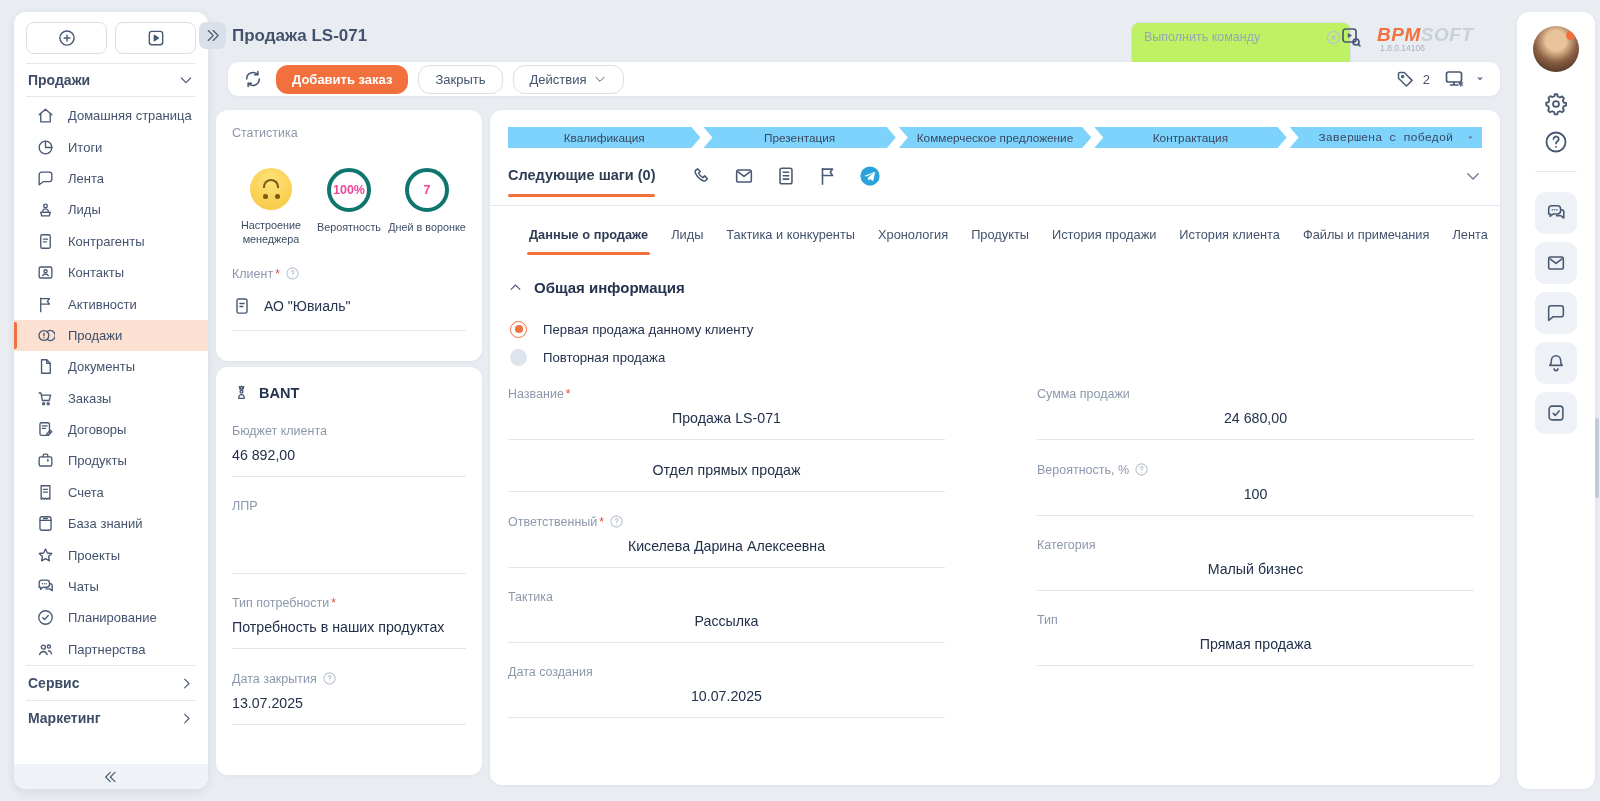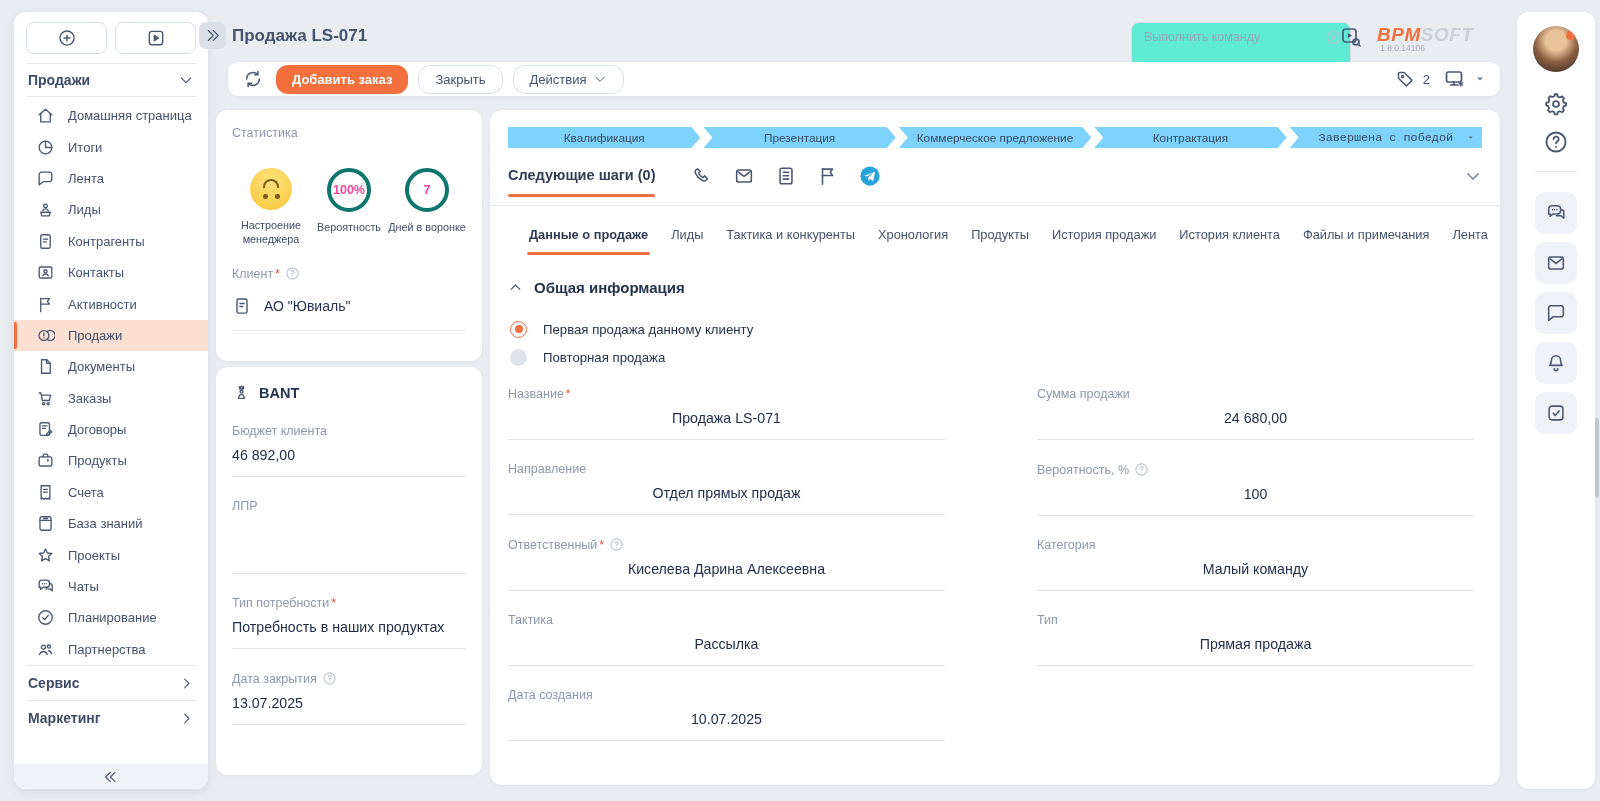--- a/index.html
+++ b/index.html
@@ -33,21 +33,21 @@
   .sb-section{display:flex;align-items:center;justify-content:space-between;padding:9px 14px;}
   .sb-section-label{font-size:14px;font-weight:700;color:#3E4C66;}
   .sb-collapse{margin-top:auto;height:25px;background:#EFF2F6;border-radius:0 0 12px 12px;
     display:flex;align-items:center;justify-content:center;cursor:pointer;}
 
   .expand-btn{position:absolute;left:199px;top:22px;width:27px;height:27px;background:#D9E0E9;
     border-radius:7px;display:flex;align-items:center;justify-content:center;cursor:pointer;z-index:5;}
 
   
   .page-title{position:absolute;left:232px;top:26px;font-size:17px;font-weight:700;color:#44536D;}
-  .command-box{position:absolute;left:1131px;top:22px;width:200px;height:28px;background:#5eead4;
+  .command-box{position:absolute;left:1131px;top:22px;width:200px;height:28px;background:#bef264;
     border:1px solid #D8DFE8;border-radius:8px;display:flex;align-items:center;padding:0 8px 16px 10px;}
   .command-box input{border:none;outline:none;flex:1;font-size:12.5px;font-family:inherit;color:#44536D;background:transparent;}
   .command-box input::placeholder{color:#9AA6B5;}
   .process-btn{position:absolute;left:1339px;top:25px;width:24px;height:24px;cursor:pointer;}
   .logo{position:absolute;left:1377px;top:24px;font-style:italic;font-weight:900;font-size:19px;letter-spacing:.5px;white-space:nowrap;}
   .logo .bpm{color:#F2703E;}
   .logo .soft{color:#C9D0DA;}
   .version{position:absolute;left:1297px;top:43px;width:128px;text-align:right;font-size:8.5px;color:#A9B2BF;}
 
   
@@ -641,23 +641,20 @@
   <div class="form-cols">
     <div class="form-col" id="left-fields">
         <div class="field">
           <div class="f-label">
             <span class="muted-label">Название</span>
             <span class="req">*</span>
           </div>
           <div class="f-value">Продажа LS-071</div>
         </div>
         <div class="field">
-          <div class="f-label">
-            <span class="muted-label">Направление</span>
-          </div>
           <div class="f-value">Отдел прямых продаж</div>
         </div>
         <div class="field">
           <div class="f-label">
             <span class="muted-label">Ответственный</span>
             <span class="req">*</span>
             <span class="help icon">
               <svg viewBox="0 0 24 24" width="100%" height="100%" fill="none" stroke="currentColor" stroke-width="1.7" stroke-linecap="round" stroke-linejoin="round">
                 <circle cx="12" cy="12" r="9"></circle>
                 <path d="M9.9 9.6a2.2 2.2 0 113.6 1.7c-.7.6-1.5.9-1.5 2"></path>
@@ -697,21 +694,21 @@
                 <path d="M12 16.4v.01"></path>
               </svg>
             </span>
           </div>
           <div class="f-value">100</div>
         </div>
         <div class="field">
           <div class="f-label">
             <span class="muted-label">Категория</span>
           </div>
-          <div class="f-value">Малый команду</div>
+          <div class="f-value">Малый бизнес</div>
         </div>
         <div class="field">
           <div class="f-label">
             <span class="muted-label">Тип</span>
           </div>
           <div class="f-value">Прямая продажа</div>
         </div>
       </div>
   </div>
 </div>

